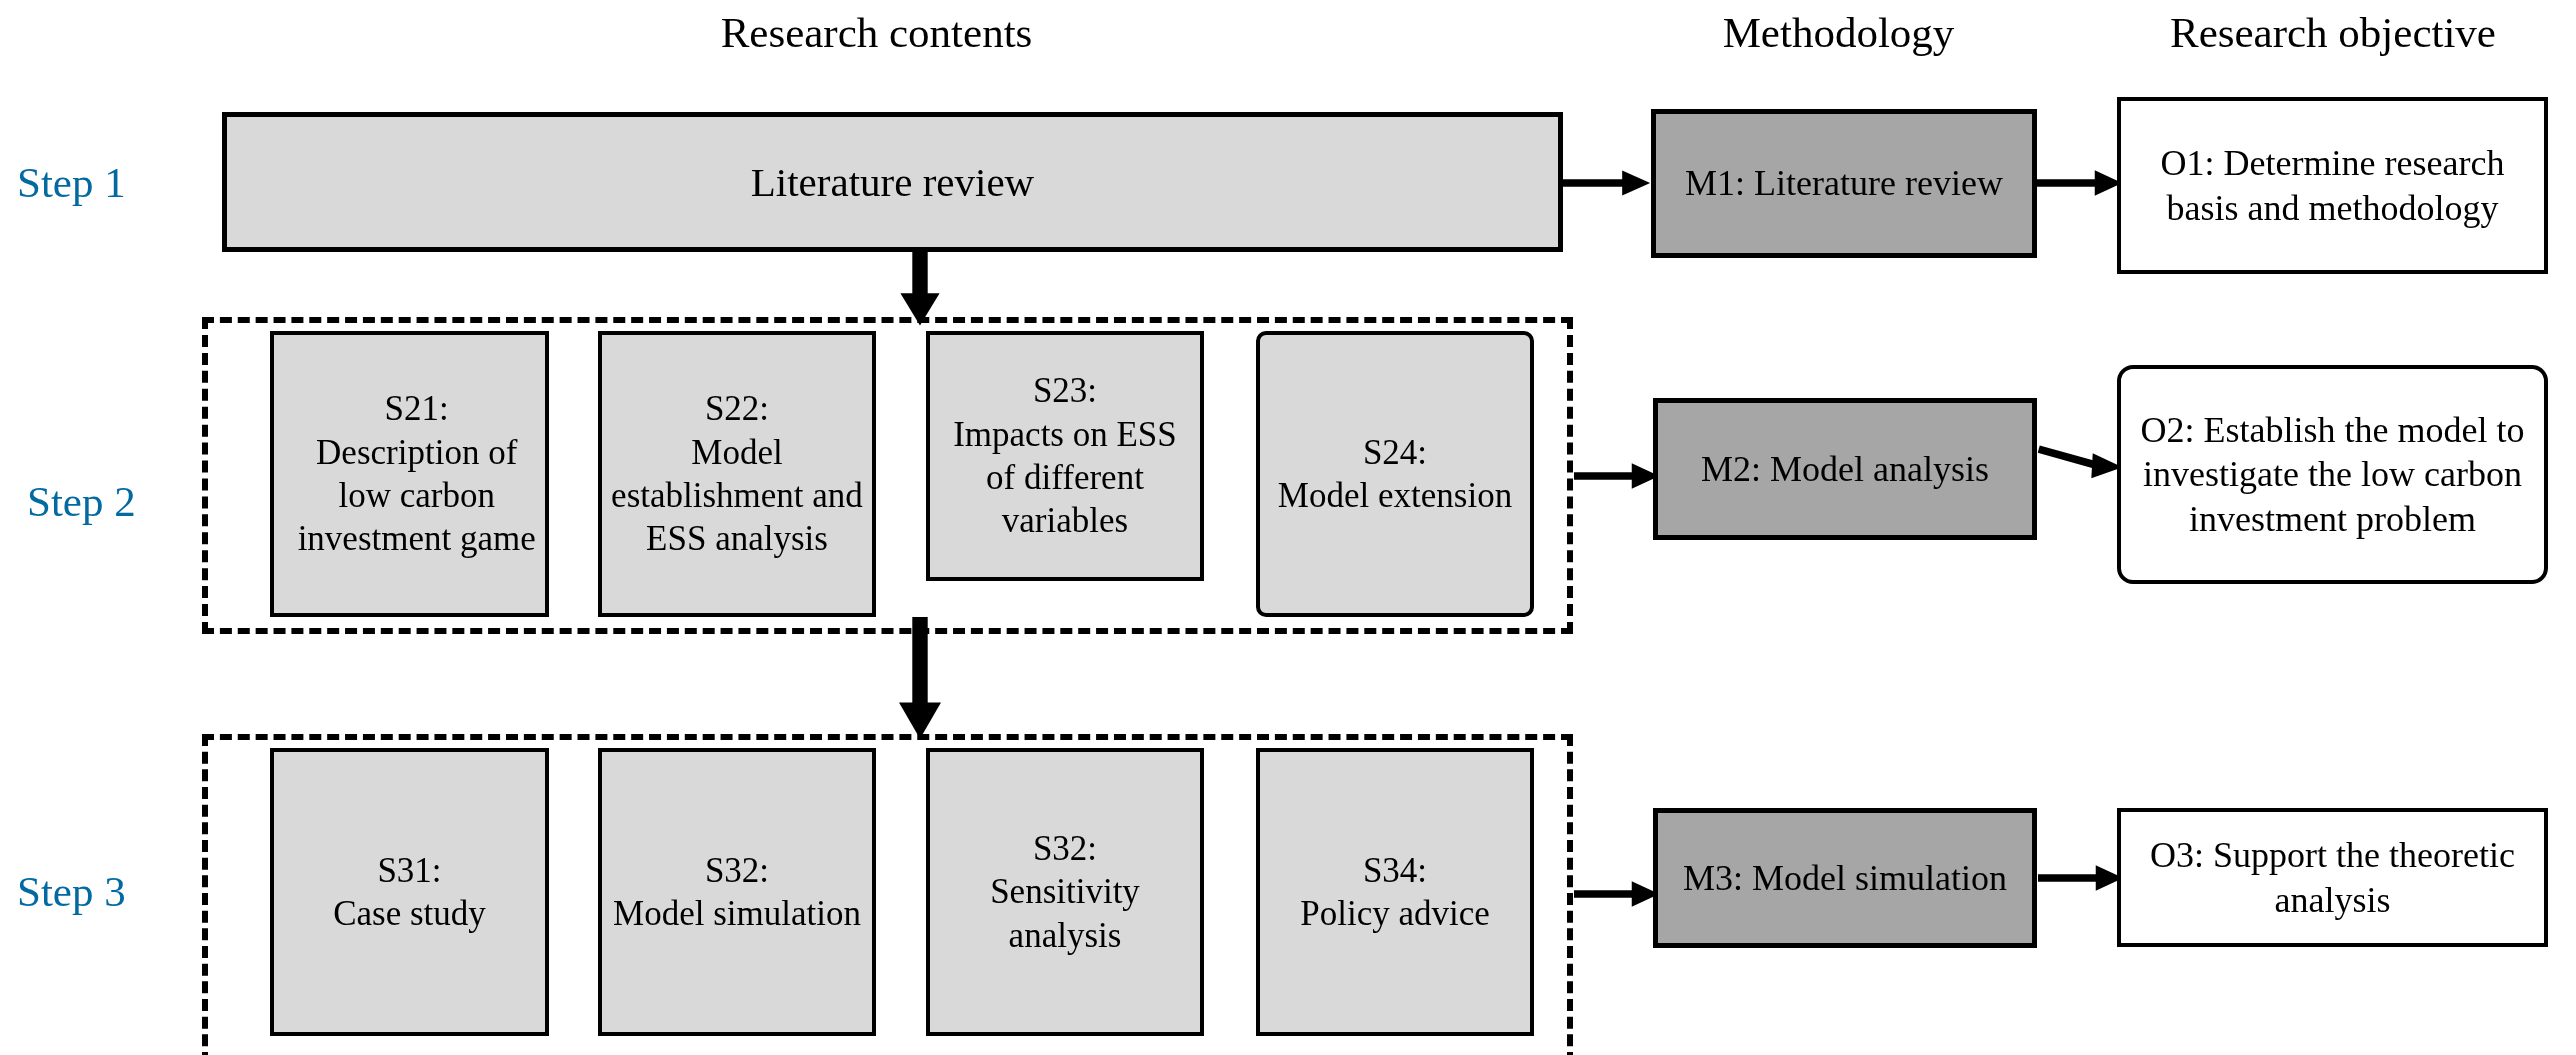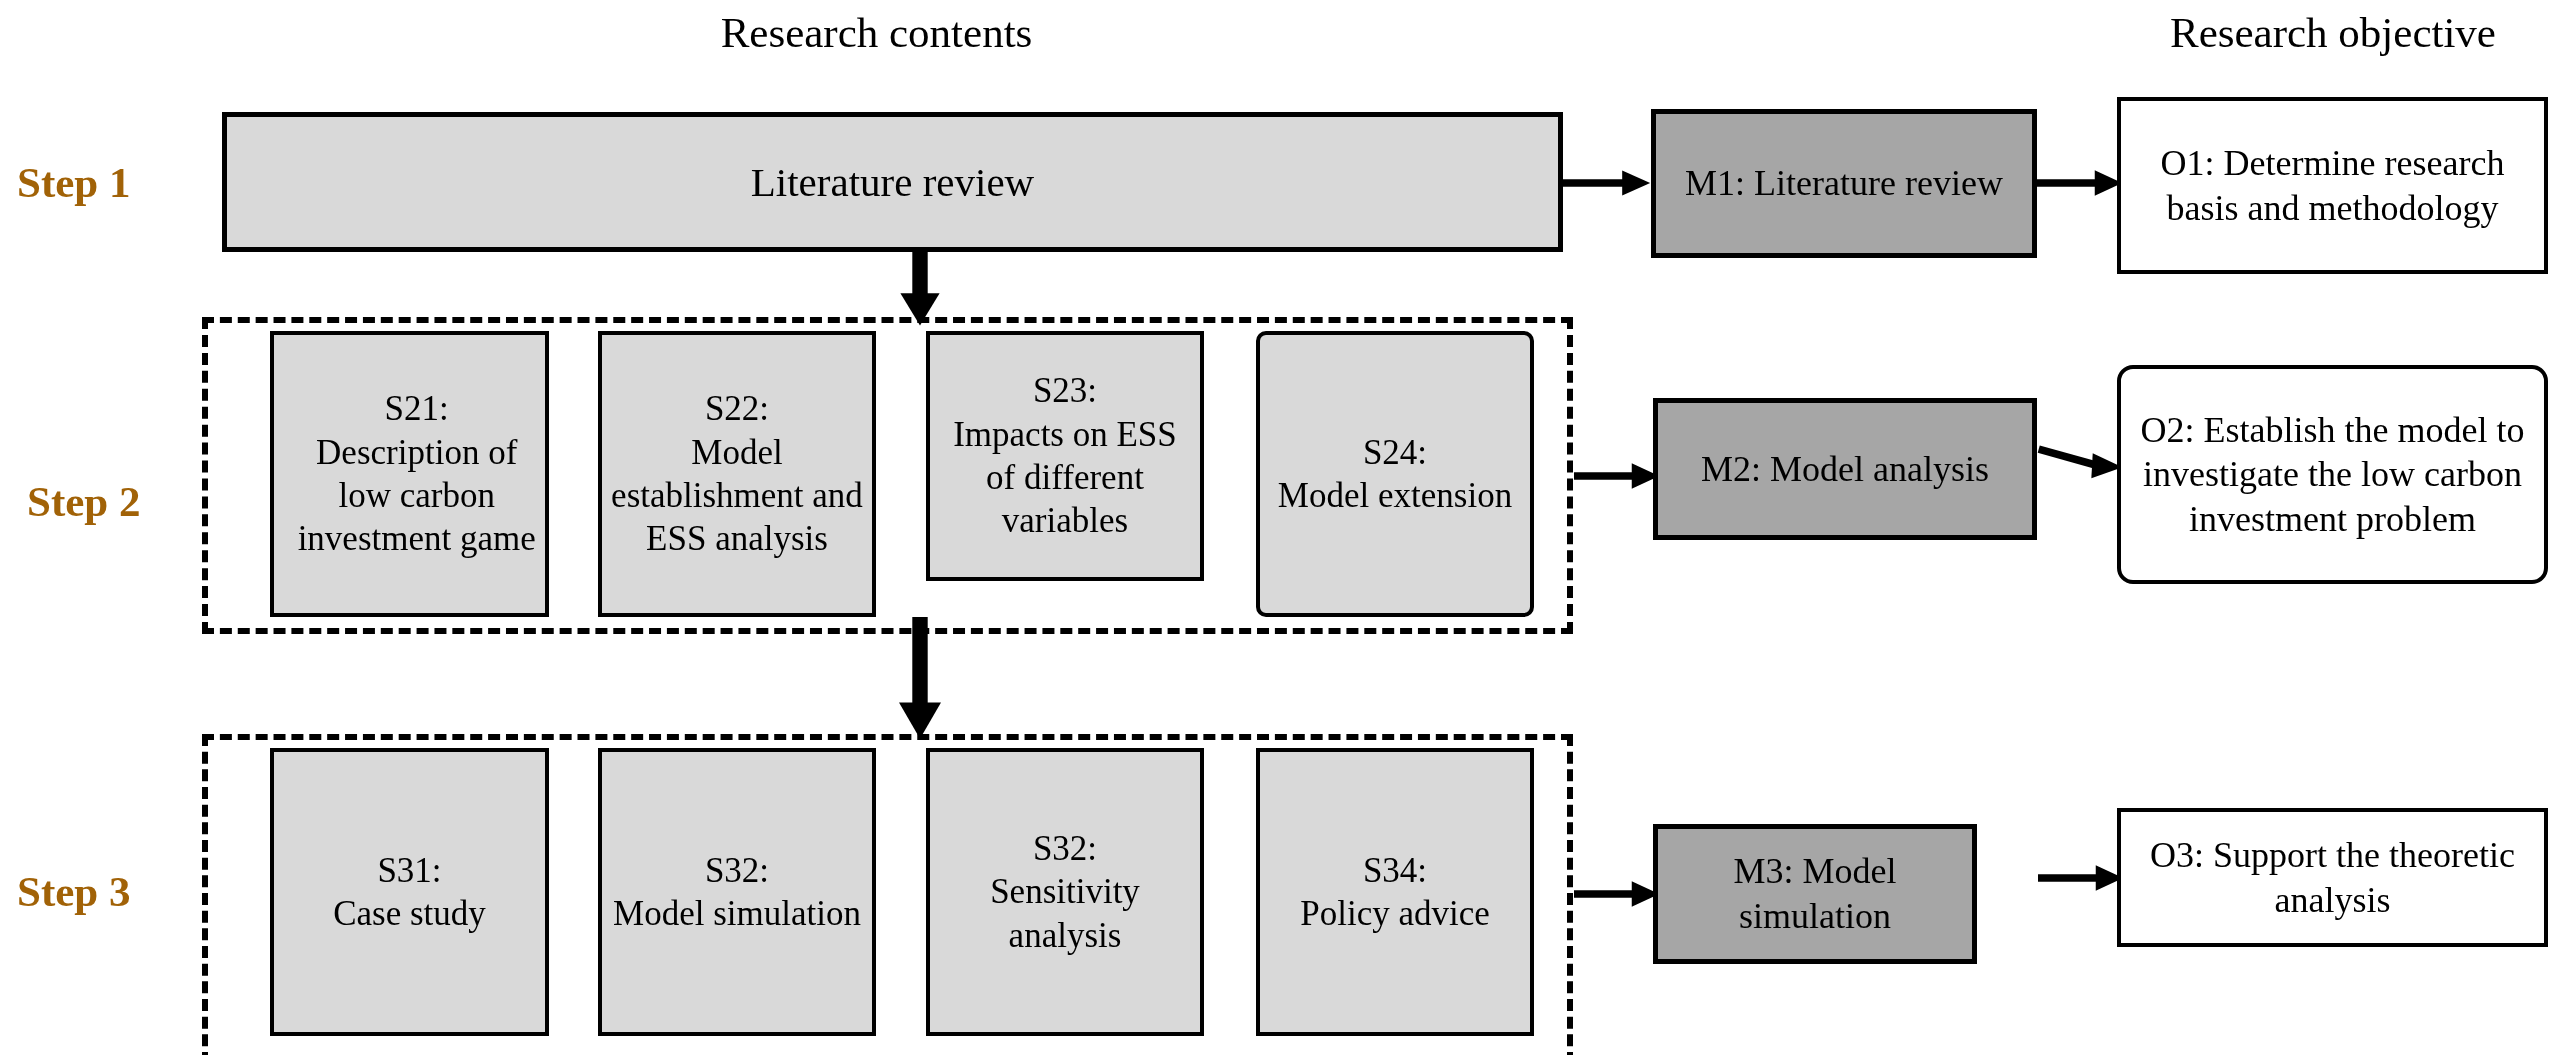--- a/index.html
+++ b/index.html
@@ -28,22 +28,21 @@
     color: #000;
   }
 
   
   .step-label {
     position: absolute;
     text-align: left;
     font-size: 43px;
     line-height: 1.0;
     white-space: nowrap;
-    color: #a16207;
-    font-weight: bold;
+    color: #0369a1;
   }
 
   
   .box {
     position: absolute;
     box-sizing: border-box;
     display: flex;
     align-items: center;
     justify-content: center;
     text-align: center;
@@ -94,20 +93,23 @@
 </style>
 </head>
 <body>
 
 <div id="canvas">
 
   <div class="col-header" style="left:652px; top:9.8px; width:449px;">
     <span>Research contents</span>
   </div>
 
+  <div class="col-header" style="left:1628px; top:9.8px; width:421px;">
+    <span>Methodology</span>
+  </div>
 
   <div class="col-header" style="left:2098px; top:9.8px; width:470px;">
     <span>Research objective</span>
   </div>
 
   <div class="step-label" style="left:17px; top:161px;">
     <span>Step 1</span>
   </div>
   <div class="step-label" style="left:27px; top:452px;margin-top:28px;">
     <span>Step 2</span>
@@ -208,21 +210,21 @@
     <span class="box-text">S34:<br>Policy advice</span>
   </div>
 
   <div class="arrow-h" style="left:1574px; top:877px; width:88px; height:34px;">
     <svg width="88" height="34" viewBox="0 0 125 48">
       <line x1="0" y1="24" x2="88" y2="24" stroke="#000" stroke-width="11"></line>
       <polygon points="82,6 121,24 82,42" fill="#000"></polygon>
     </svg>
   </div>
 
-  <div class="box box-method" style="left:1653px; top:808px; width:324px; height:140px;margin-top:16px;">
+  <div class="box box-method" style="left:1653px; top:808px; width:384px; height:140px;">
     <span class="box-text">M3: Model simulation</span>
   </div>
 
   <div class="arrow-h" style="left:2038px; top:861px; width:88px; height:34px;">
     <svg width="88" height="34" viewBox="0 0 125 48">
       <line x1="0" y1="24" x2="88" y2="24" stroke="#000" stroke-width="11"></line>
       <polygon points="82,6 121,24 82,42" fill="#000"></polygon>
     </svg>
   </div>
 

